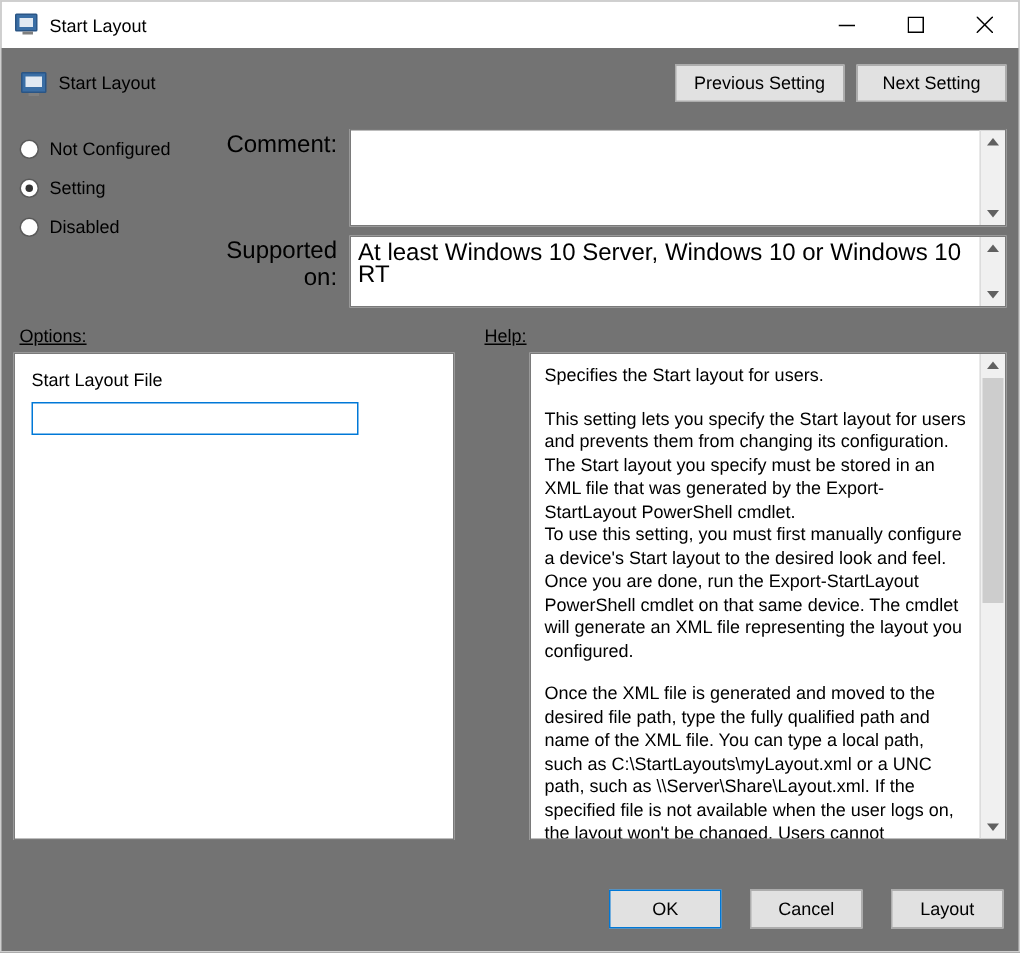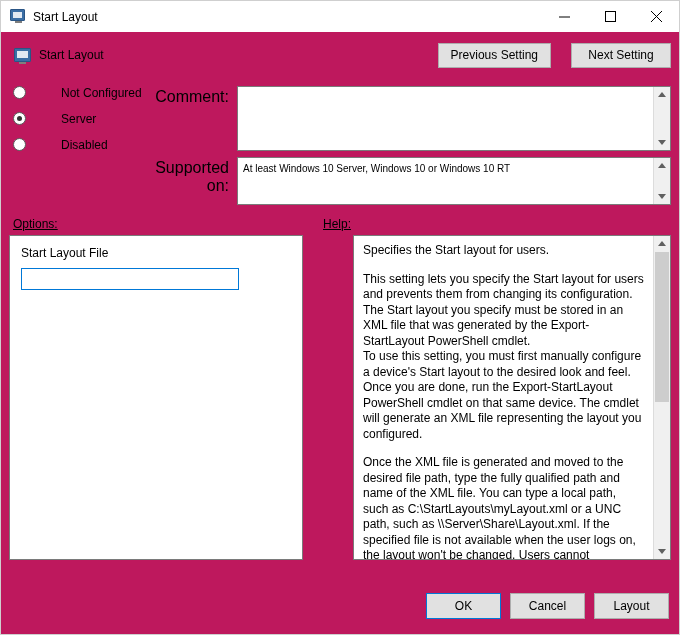--- a/index.html
+++ b/index.html
@@ -11,21 +11,21 @@
     height: 635px;
     font-family: "Liberation Sans", sans-serif;
     font-size: 12px;
     color: #000;
     background: #f0f0f0;
     overflow: hidden;
   }
   .window {
     width: 680px;
     height: 635px;
-    background: #be185d;
+    background: #737373;
     display: flex;
     flex-direction: column;
     position: relative;
     box-sizing: border-box;
     border: 1px solid #cfcfcf;
   }
   
   .titlebar {
     height: 31px;
     background: #ffffff;
@@ -104,37 +104,36 @@
     color: #000;
     height: 25px;
     padding: 0 12px;
     min-width: 100px;
     box-sizing: border-box;
     display: inline-flex;
     align-items: center;
     justify-content: center;
     margin-left: 38px;
   }
-  .btn + .btn { margin-left: 20px; }
+  .btn + .btn { margin-left: 8px; }
   
   .top-area {
     display: flex;
     padding: 0 8px;
     flex: 0 0 auto;
   }
   .radios {
     width: 130px;
     padding-top: 8px;
     padding-left: 4px;
   }
   .radio-row {
     display: flex;
-    align-items: flex-start;
+    align-items: center;
     height: 26px;
-    gap: 28px;
   }
   .radio {
     width: 13px;
     height: 13px;
     border: 1px solid #5a5a5a;
     border-radius: 50%;
     background: #fff;
     box-sizing: border-box;
     margin-right: 7px;
     position: relative;
@@ -168,21 +167,21 @@
     border: 1px solid #7a7a7a;
     background: #fff;
     flex: 1 1 auto;
     position: relative;
     box-sizing: border-box;
     display: flex;
   }
   .textbox .content {
     flex: 1 1 auto;
     padding: 3px 5px;
-    font-size: 10px;
+    font-size: 16px;
     line-height: 15px;
     overflow: hidden;
   }
   .comment-box { height: 65px; }
   .supported-box { height: 48px; }
   
   .vscroll {
     width: 16px;
     background: #f0f0f0;
     border-left: 1px solid #dcdcdc;
@@ -286,21 +285,21 @@
     height: 56px;
     display: flex;
     align-items: center;
     justify-content: flex-end;
     padding-right: 10px;
     flex: 0 0 auto;
   }
   .footer .btn {
     height: 26px;
     min-width: 75px;
-    margin-left: 9px;
+    margin-left: 19px;
   }
   .footer .btn.default {
     border: 1px solid #0078d7;
   }
 </style>
 </head>
 <body>
 
 <div class="window">
 
@@ -344,21 +343,21 @@
   </div>
 
   <div class="top-area">
     <div class="radios">
       <div class="radio-row">
         <span class="radio"></span>
         <span>Not Configured</span>
       </div>
       <div class="radio-row">
         <span class="radio checked"></span>
-        <span>Server</span>
+        <span>Setting</span>
       </div>
       <div class="radio-row">
         <span class="radio"></span>
         <span>Disabled</span>
       </div>
     </div>
 
     <div class="fields">
       <div class="field-row">
         <div class="field-label">Comment:</div>

